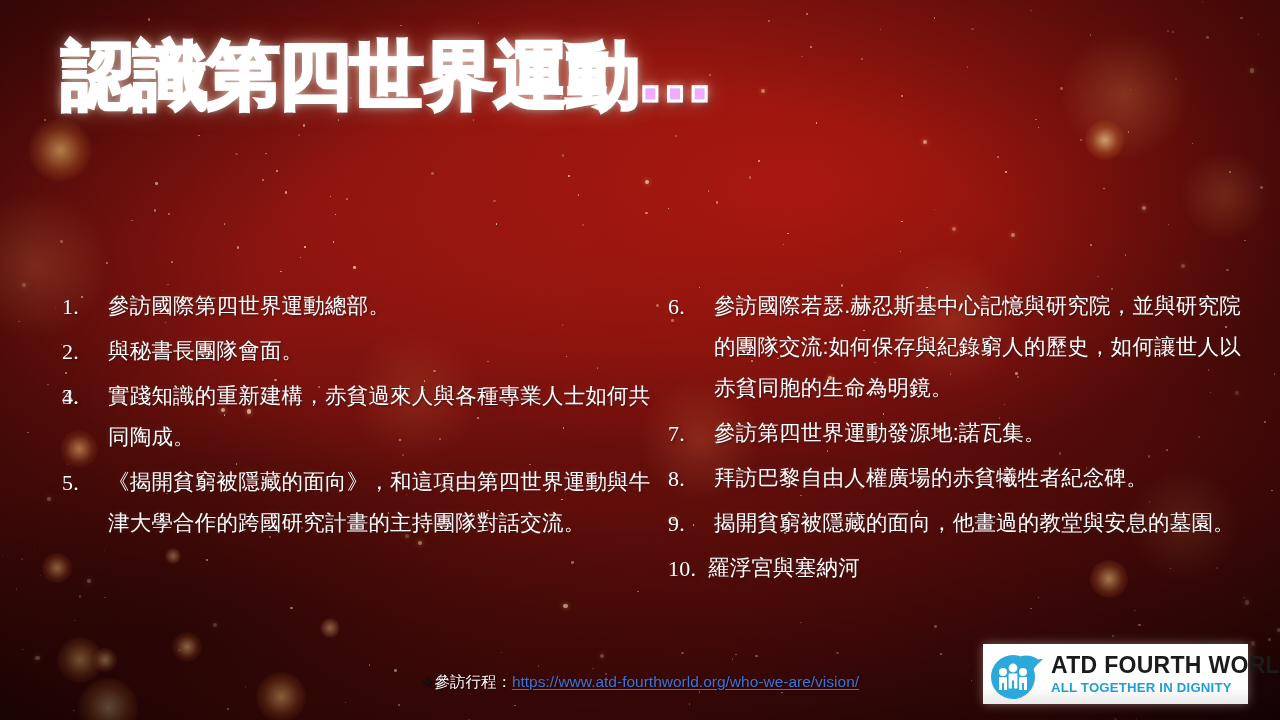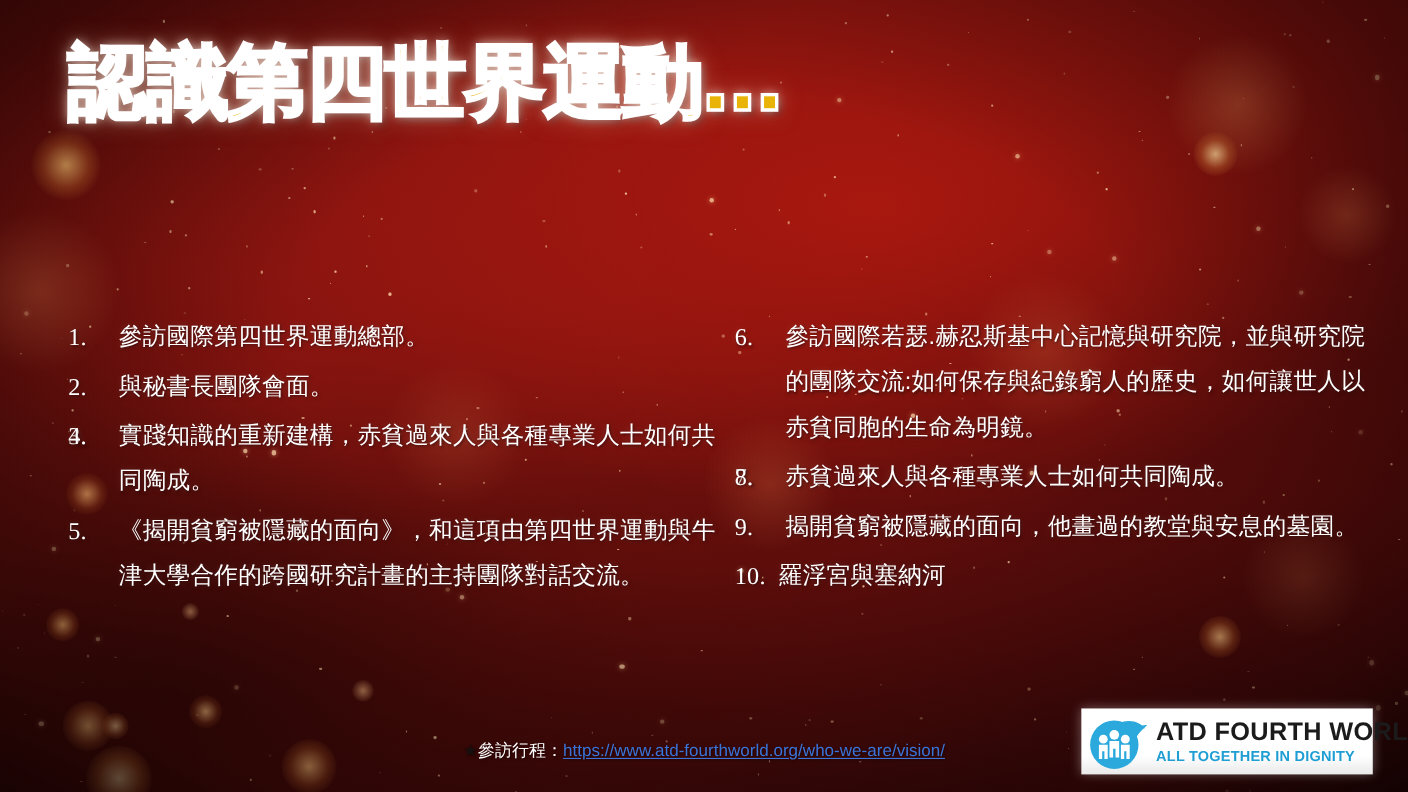--- a/index.html
+++ b/index.html
@@ -37,21 +37,21 @@
 
   
   .title {
     position: absolute;
     left: 62px;
     top: 38px;
     font-family: "DejaVu Sans", "Liberation Sans", sans-serif;
     font-size: 74px;
     font-weight: bold;
     line-height: 1.0;
-    color: #eab308;
+    color: #f0abfc;
     letter-spacing: -2px;
     white-space: nowrap;
     -webkit-text-stroke: 3px #ffffff;
     text-shadow:
       0 0 10px rgba(255,245,235,0.85),
       0 0 22px rgba(255,210,170,0.55),
       3px 4px 7px rgba(60,4,4,0.75);
   }
 
   
@@ -487,22 +487,22 @@
         <li><span class="num">2.</span><span>與秘書長團隊會面。</span></li>
         <li><span class="num">3.</span></li>
         <li><span class="num">4.</span><span>實踐知識的重新建構，赤貧過來人與各種專業人士如何共同陶成。</span></li>
         <li><span class="num">5.</span><span>《揭開貧窮被隱藏的面向》，和這項由第四世界運動與牛津大學合作的跨國研究計畫的主持團隊對話交流。</span></li>
       </ol>
   </div>
 
   <div class="col col-right">
     <ol class="itemlist" id="list-right">
         <li><span class="num">6.</span><span>參訪國際若瑟.赫忍斯基中心記憶與研究院，並與研究院的團隊交流:如何保存與紀錄窮人的歷史，如何讓世人以赤貧同胞的生命為明鏡。</span></li>
-        <li><span class="num">7.</span></li>
-        <li><span class="num">8.</span><span>赤貧過來人與各種專業人士如何共同陶成。</span></li>
+        <li><span class="num">7.</span><span>參訪第四世界運動發源地:諾瓦集。</span></li>
+        <li><span class="num">8.</span><span>拜訪巴黎自由人權廣場的赤貧犧牲者紀念碑。</span></li>
         <li><span class="num">9.</span><span>揭開貧窮被隱藏的面向，他畫過的教堂與安息的墓園。</span></li>
         <li class="wide-num"><span class="num">10.</span><span>羅浮宮與塞納河</span></li>
       </ol>
   </div>
 
   <div class="source">
     <span class="star">★</span><span>參訪行程：</span><a class="url" href="#">https://www.atd-fourthworld.org/who-we-are/vision/</a>
   </div>
 
   <div class="logo">

